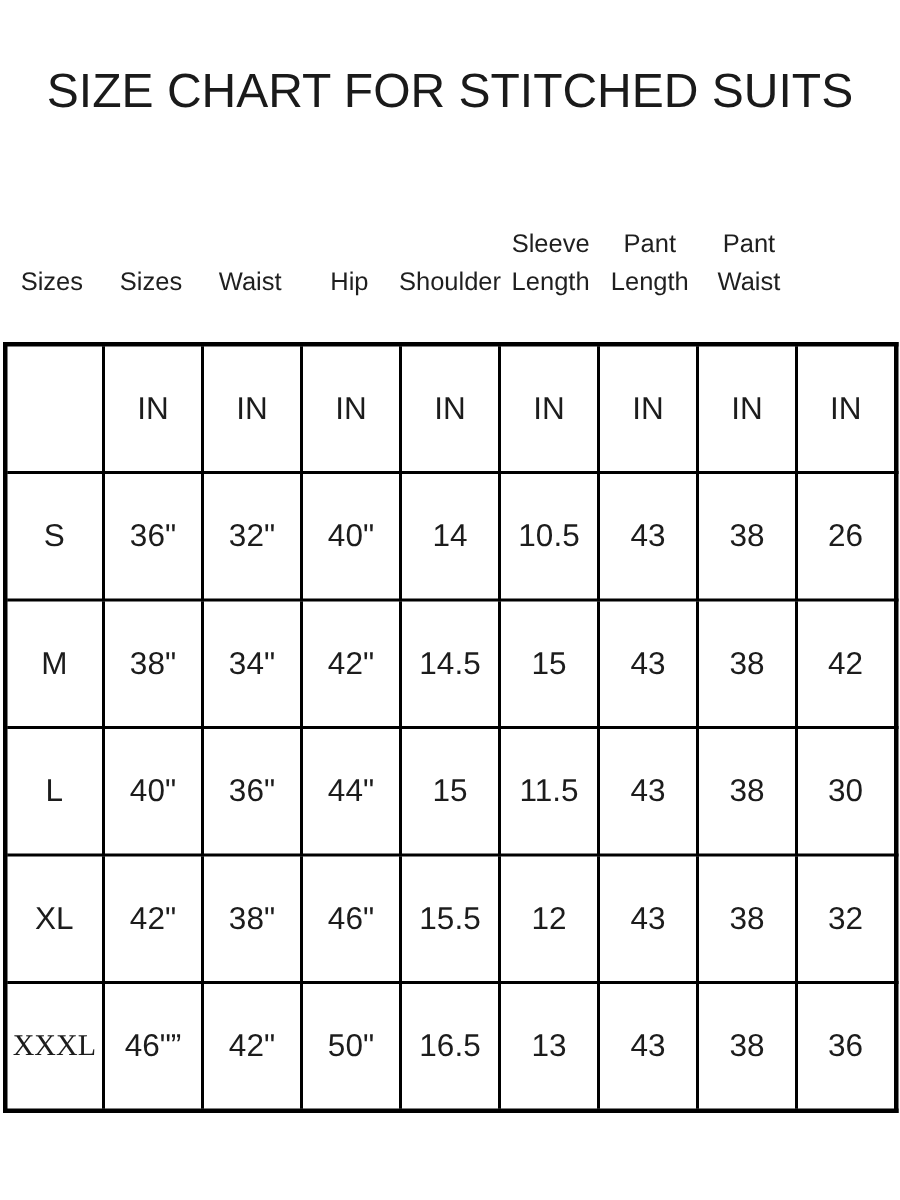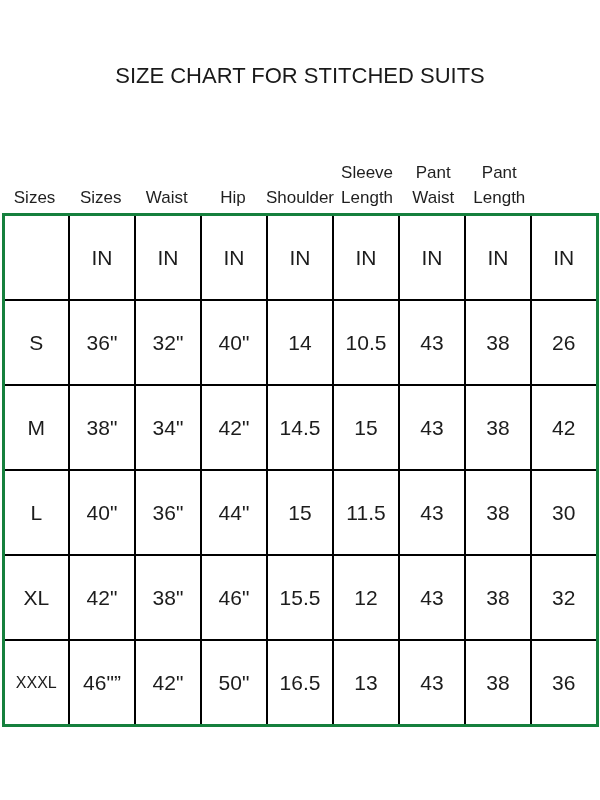--- a/index.html
+++ b/index.html
@@ -8,23 +8,23 @@
     background: #ffffff;
   }
   body {
     width: 600px;
     height: 800px;
     overflow: hidden;
     font-family: "Liberation Sans", sans-serif;
     color: #1a1a1a;
   }
   .page-title {
-    margin: 63px auto 0;
+    margin: 42px auto 0;
     text-align: center;
-    font-size: 22px;
+    font-size: 32px;
     font-weight: 400;
     letter-spacing: 0px;
     color: #1a1a1a;
     white-space: nowrap;
   }
   .header-row {
     display: grid;
     grid-template-columns: repeat(9, 1fr);
     width: 597px;
     margin: 36px auto 0;
@@ -35,51 +35,52 @@
     color: #1f1f1f;
   }
   .header-row > div {
     overflow: visible;
     margin-top: 36px;
   }
   .size-table {
     border-collapse: collapse;
     table-layout: fixed;
     width: 597px;
-    margin: 3px auto 0;
-    border: 3px solid #15803d;
+    margin: 28px auto 0;
+    border: 3px solid #000000;
   }
   .size-table td {
     border: 2px solid #000000;
     height: 83px;
     padding: 0;
     text-align: center;
     vertical-align: middle;
     font-size: 21px;
     color: #1c1c1c;
     background: #ffffff;
   }
   .size-table td.small {
-    font-size: 16px;
+    font-size: 20px;
+    font-family: Liberation Serif, serif;
   }
 </style>
 </head>
 <body>
 
 <h1 class="page-title">SIZE CHART FOR STITCHED SUITS</h1>
 
 <div class="header-row">
     <div>Sizes</div>
     <div>Sizes</div>
     <div>Waist</div>
     <div>Hip</div>
     <div>Shoulder</div>
     <div>Sleeve Length</div>
+    <div>Pant Length</div>
     <div>Pant Waist</div>
-    <div>Pant Length</div>
   </div>
 
 <table class="size-table">
   <tbody>
       <tr>
         <td></td>
         <td>IN</td>
         <td>IN</td>
         <td>IN</td>
         <td>IN</td>

